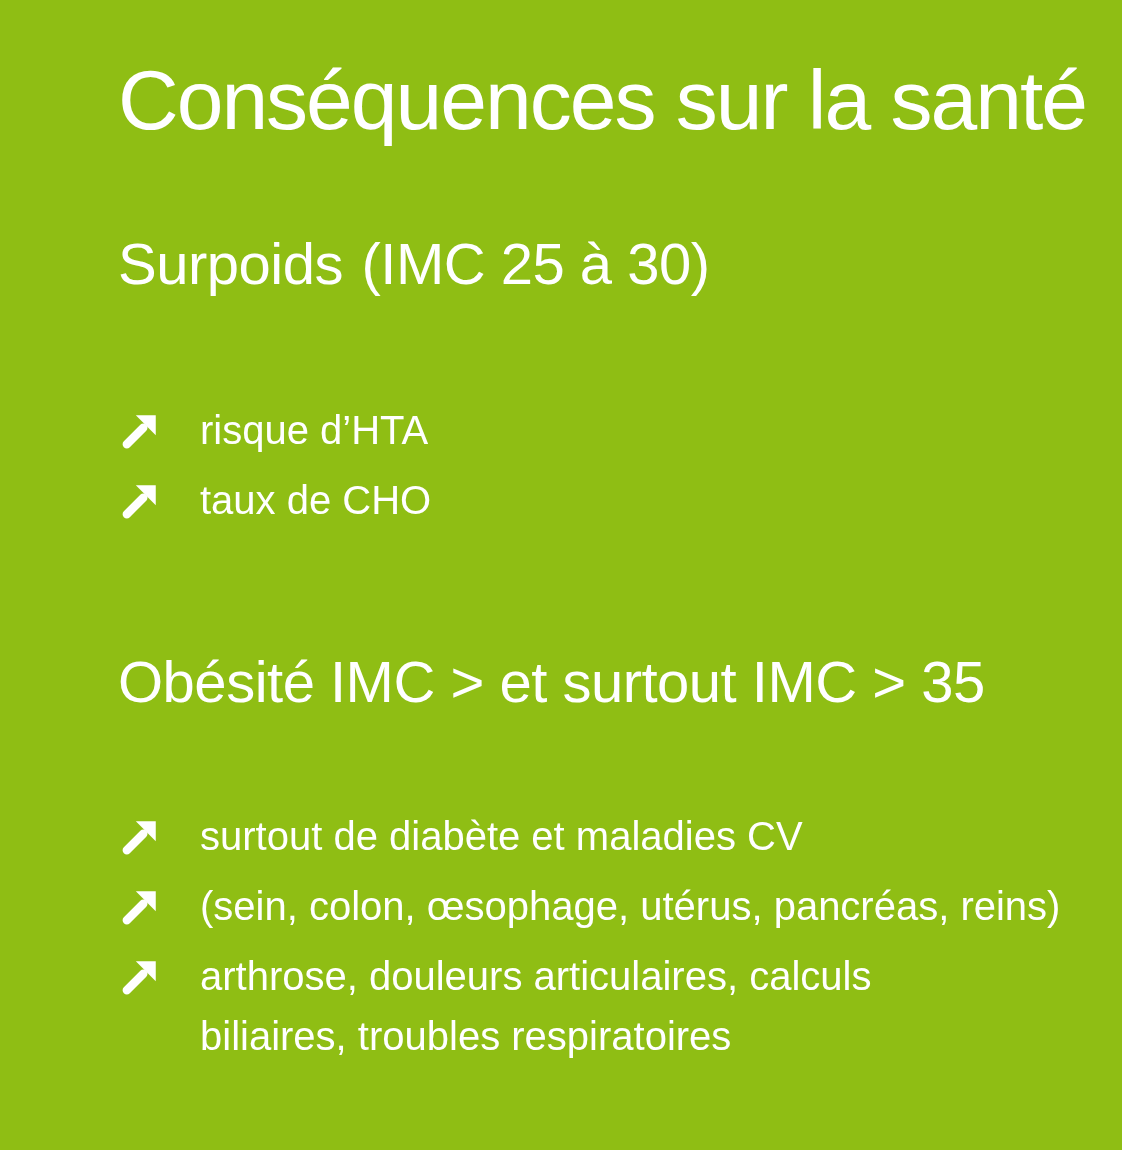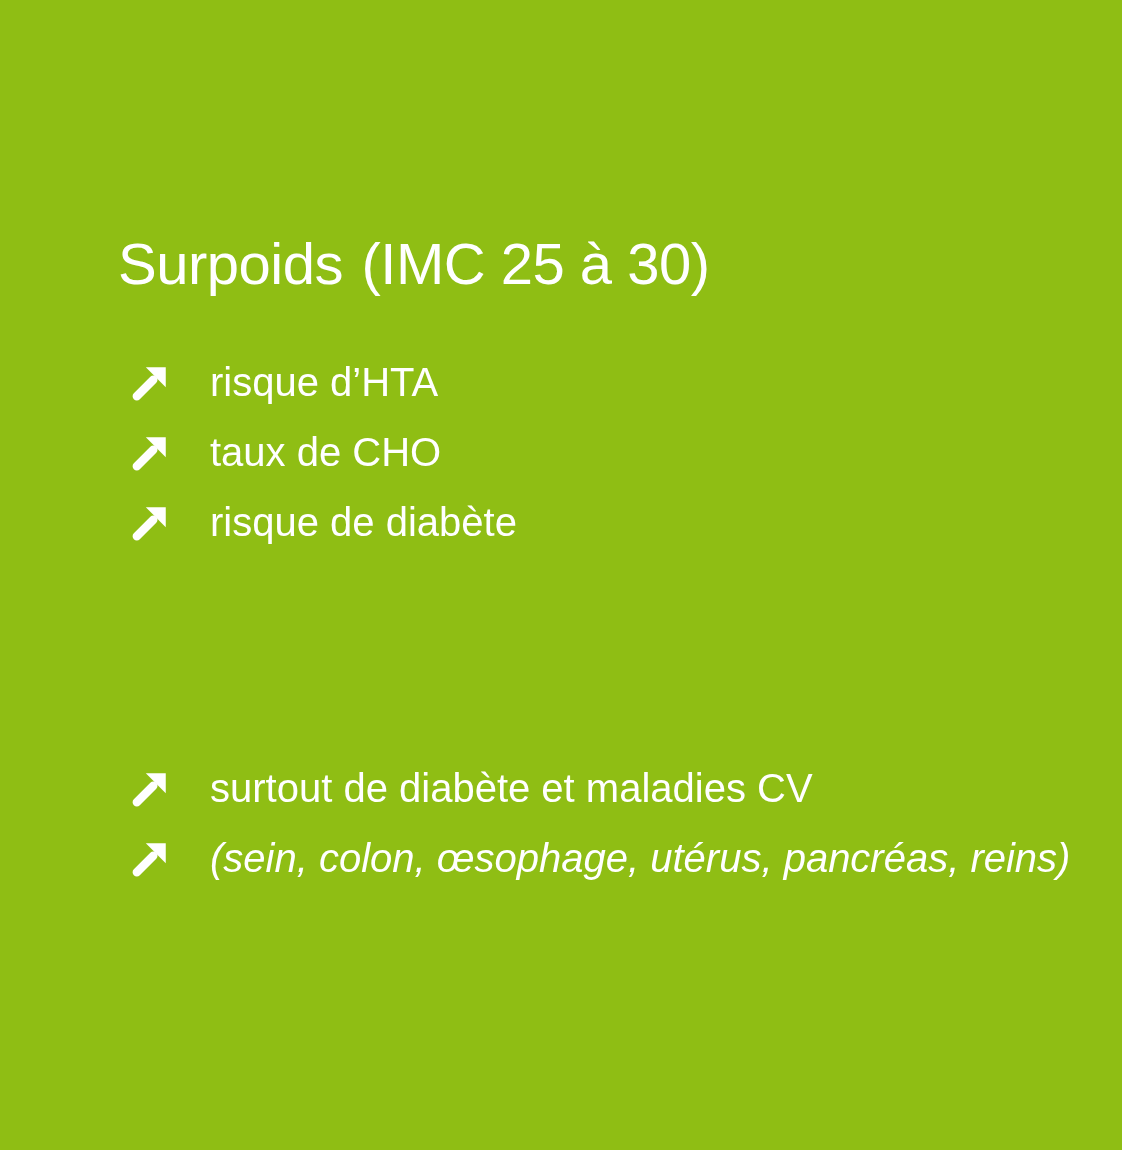--- a/index.html
+++ b/index.html
@@ -37,22 +37,23 @@
     line-height: 1.25;
     white-space: nowrap;
   }
   .heading-surpoids { top: 228px; }
   .heading-obesite  { top: 646px; }
   .heading-note { margin-left: 0.32em; }
   .heading-note:empty { display: none; }
 
   .bullet-list {
     position: absolute;
-    left: 128px;
+    left: 118px;
     list-style: none;
+    margin-top: 48px;
   }
   .list-surpoids { top: 352px; }
   .list-obesite  { top: 758px; }
 
   .bullet-list li { display: flex; align-items: flex-start; }
   .bullet-list li + li { margin-top: 10px; }
 
   .arrow-icon {
     flex: 0 0 46px;
     width: 46px;
@@ -62,30 +63,30 @@
   .arrow-icon svg { display: block; width: 100%; height: 100%; }
 
   .item-body {
     margin-left: 36px;
     font-size: 40px;
     line-height: 60px;
   }
   .item-body.wrap { max-width: 760px; }
 
   .item-note {
-    font-style: italic;
     white-space: nowrap;
   }
   .item-note:empty { display: none; }
 </style>
 </head>
 <body>
 
 <div class="slide">
 
+  <h1 class="title">Conséquences sur la santé</h1>
 
   <h2 class="section-heading heading-surpoids">
     <span>Surpoids</span><span class="heading-note">(IMC 25 à 30)</span>
   </h2>
 
   <ul class="bullet-list list-surpoids">
     <li>
       <span class="arrow-icon">
         <svg viewBox="0 0 24 24" aria-hidden="true">
           <path d="M4.6 19.4 L13.2 10.8" stroke="currentColor" stroke-width="4.4" stroke-linecap="round" fill="none"></path>
@@ -96,31 +97,25 @@
     </li>
     <li>
       <span class="arrow-icon">
         <svg viewBox="0 0 24 24" aria-hidden="true">
           <path d="M4.6 19.4 L13.2 10.8" stroke="currentColor" stroke-width="4.4" stroke-linecap="round" fill="none"></path>
           <path d="M9.3 4.3 L19.7 4.3 L19.7 14.7 Z" fill="currentColor"></path>
         </svg>
       </span>
       <div class="item-body">taux de CHO</div>
     </li>
-    <li>
-      <span class="arrow-icon">
-        <svg viewBox="0 0 24 24" aria-hidden="true">
-          <path d="M4.6 19.4 L13.2 10.8" stroke="currentColor" stroke-width="4.4" stroke-linecap="round" fill="none"></path>
-          <path d="M9.3 4.3 L19.7 4.3 L19.7 14.7 Z" fill="currentColor"></path>
-        </svg>
-      </span>
-      <div class="item-body">risque de diabète</div>
-    </li>
   </ul>
 
+  <h2 class="section-heading heading-obesite">
+    <span>Obésité IMC &gt; et surtout IMC &gt; 35</span>
+  </h2>
 
   <ul class="bullet-list list-obesite">
     <li>
       <span class="arrow-icon">
         <svg viewBox="0 0 24 24" aria-hidden="true">
           <path d="M4.6 19.4 L13.2 10.8" stroke="currentColor" stroke-width="4.4" stroke-linecap="round" fill="none"></path>
           <path d="M9.3 4.3 L19.7 4.3 L19.7 14.7 Z" fill="currentColor"></path>
         </svg>
       </span>
       <div class="item-body">surtout de diabète et maladies CV</div>
@@ -129,15 +124,24 @@
       <span class="arrow-icon">
         <svg viewBox="0 0 24 24" aria-hidden="true">
           <path d="M4.6 19.4 L13.2 10.8" stroke="currentColor" stroke-width="4.4" stroke-linecap="round" fill="none"></path>
           <path d="M9.3 4.3 L19.7 4.3 L19.7 14.7 Z" fill="currentColor"></path>
         </svg>
       </span>
       <div class="item-body">
         <div class="item-note">(sein, colon, œsophage, utérus, pancréas, reins)</div>
       </div>
     </li>
+    <li>
+      <span class="arrow-icon">
+        <svg viewBox="0 0 24 24" aria-hidden="true">
+          <path d="M4.6 19.4 L13.2 10.8" stroke="currentColor" stroke-width="4.4" stroke-linecap="round" fill="none"></path>
+          <path d="M9.3 4.3 L19.7 4.3 L19.7 14.7 Z" fill="currentColor"></path>
+        </svg>
+      </span>
+      <div class="item-body wrap">arthrose, douleurs articulaires, calculs biliaires, troubles respiratoires</div>
+    </li>
   </ul>
 
 </div>
 
 </body></html>

